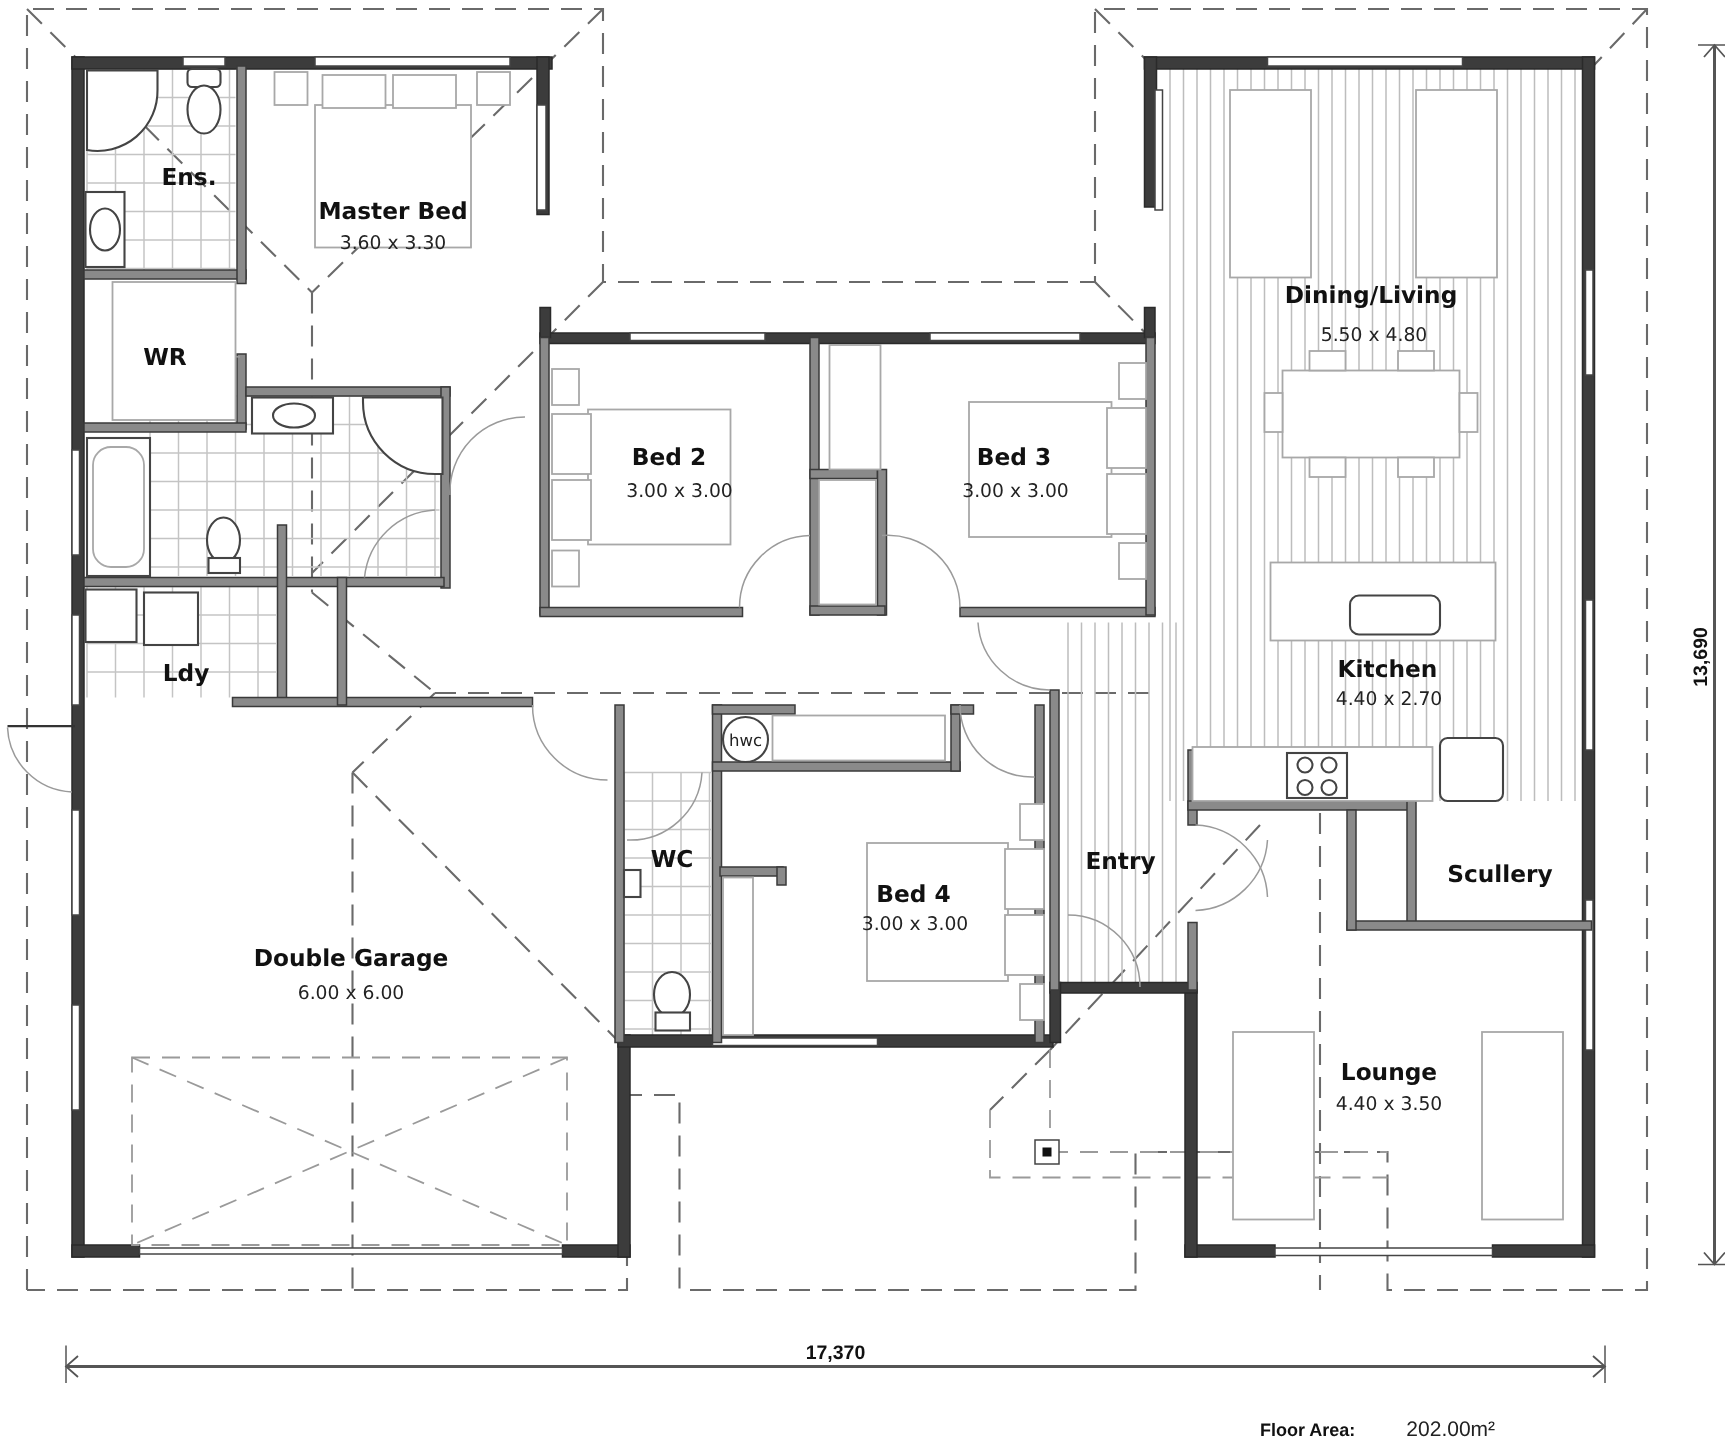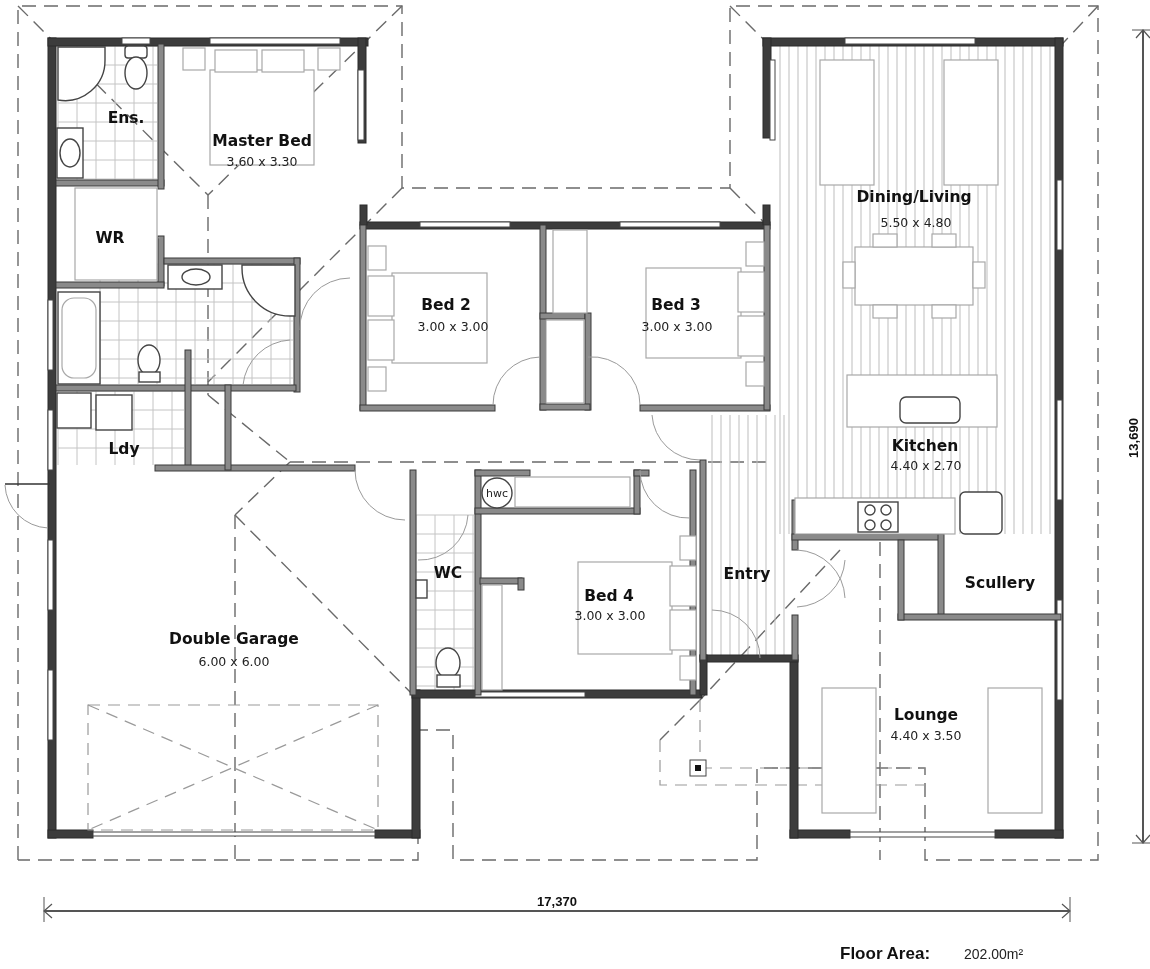--- a/index.html
+++ b/index.html
@@ -14,21 +14,21 @@
   .furn-dark { fill:#ffffff; stroke:#444; stroke-width:1.4; }
   .tile { stroke:#c4c4c4; stroke-width:1; }
   .floorline { stroke:#bdbdbd; stroke-width:1; }
   .swing { fill:none; stroke:#9a9a9a; stroke-width:1; }
   .dim { stroke:#555; stroke-width:2; fill:none; }
   .room-name { font-family:"DejaVu Sans", sans-serif; font-weight:bold; font-size:15.5px; fill:#111; text-anchor:middle; }
   .room-size { font-family:"DejaVu Sans", sans-serif; font-size:12.5px; fill:#222; text-anchor:middle; }
   .dim-text { font-family:"Liberation Sans", sans-serif; font-weight:bold; font-size:13px; fill:#111; text-anchor:middle; }
   .hwc-text { font-family:"DejaVu Sans", sans-serif; font-size:11px; fill:#222; text-anchor:middle; }
   .footer { position:absolute; top:944px; left:840px; display:flex; align-items:baseline; gap:34px; }
-  .footer .label { font-family:"Liberation Sans", sans-serif; font-weight:bold; font-size:17px; color:#111; }
+  .footer .label { font-family:"Liberation Sans", sans-serif; font-weight:bold; font-size:12px; color:#111; }
   .footer .value { font-family:"Liberation Sans", sans-serif; font-size:14px; color:#222; }
 </style>
 </head>
 <body>
 
 <svg id="plan" viewBox="0 0 1150 969" xmlns="http://www.w3.org/2000/svg">
 
   <g>
     <polyline class="roof" points="18,860 18,6 402,6 402,188 730,188 730,6 1098,6 1098,860 925,860 925,768 757,768 757,860 453,860 453,730 418,730 418,860 18,860"></polyline>
 

